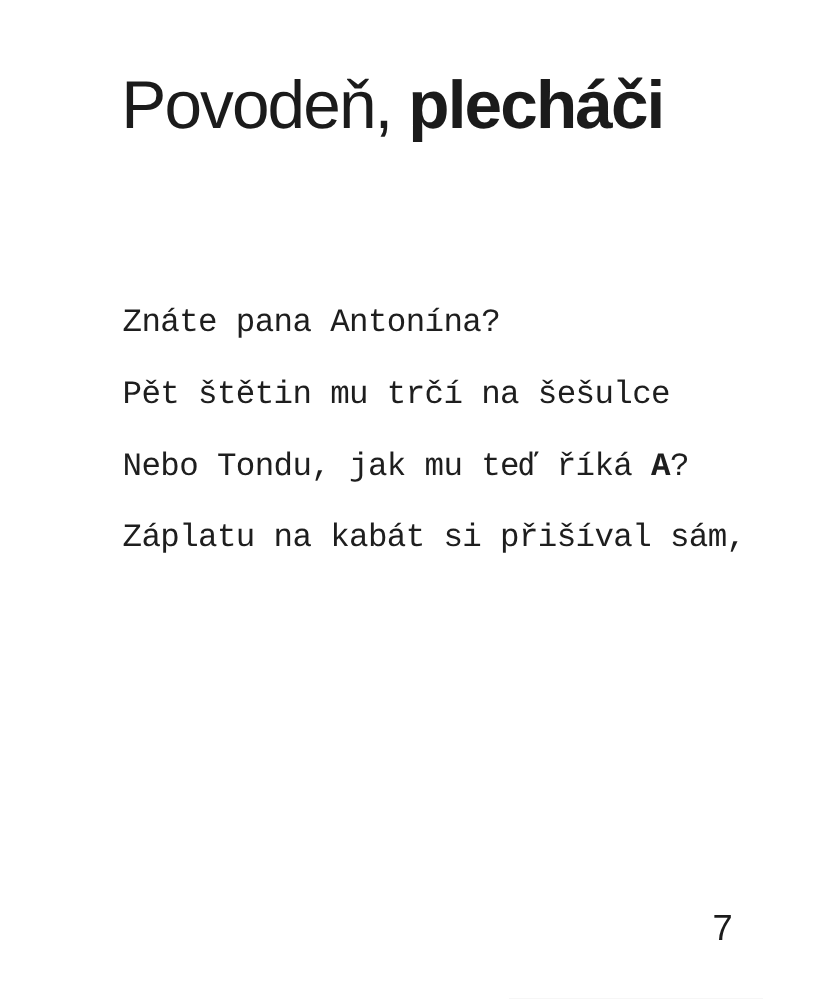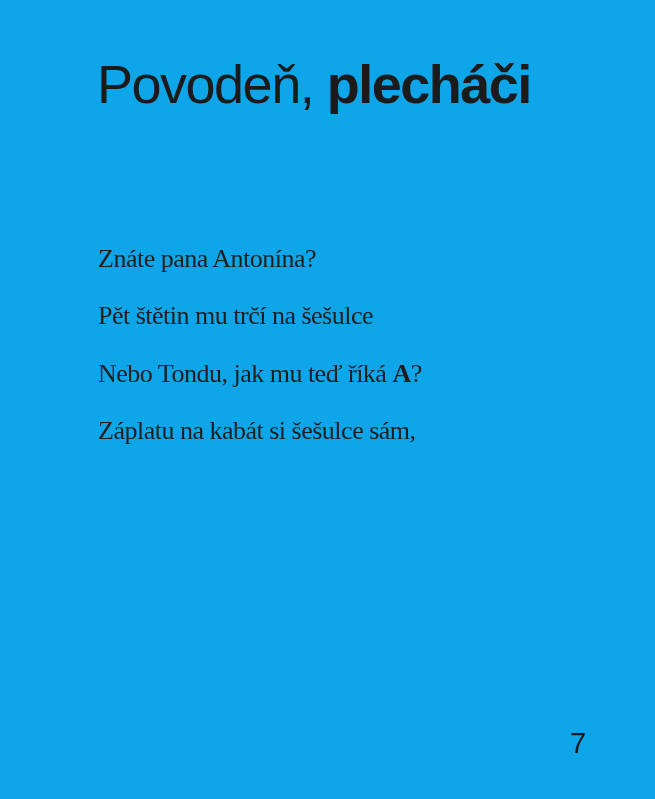--- a/index.html
+++ b/index.html
@@ -4,21 +4,21 @@
 <style>
   html, body {
     margin: 0;
     padding: 0;
     background: #e9e9e9;
   }
   .page {
     position: relative;
     width: 655px;
     height: 799px;
-    background: #0ea5e9;
+    background: #ffffff;
     overflow: hidden;
     margin: 0 auto;
   }
   .title {
     position: absolute;
     left: 97px;
     top: 55px;
     margin: 0;
     font-family: "Liberation Sans", sans-serif;
     font-weight: 400;
@@ -31,21 +31,21 @@
     display: block;
     white-space: nowrap;
   }
   .title strong {
     font-weight: 700;
   }
   .poem {
     position: absolute;
     left: 98px;
     top: 230px;
-    font-family: Liberation Serif, serif;
+    font-family: Liberation Mono, monospace;
     font-size: 26px;
     line-height: 57.4px;
     letter-spacing: -0.5px;
     color: #1e1e1e;
   }
   .poem-line {
     white-space: nowrap;
   }
   .poem-line strong {
     font-weight: 700;
@@ -71,18 +71,18 @@
 <div class="page">
 
   <h1 class="title">
     <span class="t-line"><span class="keep-space">Povodeň, </span><strong>plecháči</strong></span>
   </h1>
 
   <div class="poem">
     <div class="poem-line">Znáte pana Antonína?</div>
     <div class="poem-line">Pět štětin mu trčí na šešulce</div>
     <div class="poem-line"><span class="keep-space">Nebo Tondu, jak mu teď říká </span><strong>A</strong><span>?</span></div>
-    <div class="poem-line">Záplatu na kabát si šešulce sám,</div>
+    <div class="poem-line">Záplatu na kabát si přišíval sám,</div>
   </div>
 
   <div class="page-number">7</div>
 
 </div>
 
 </body></html>

